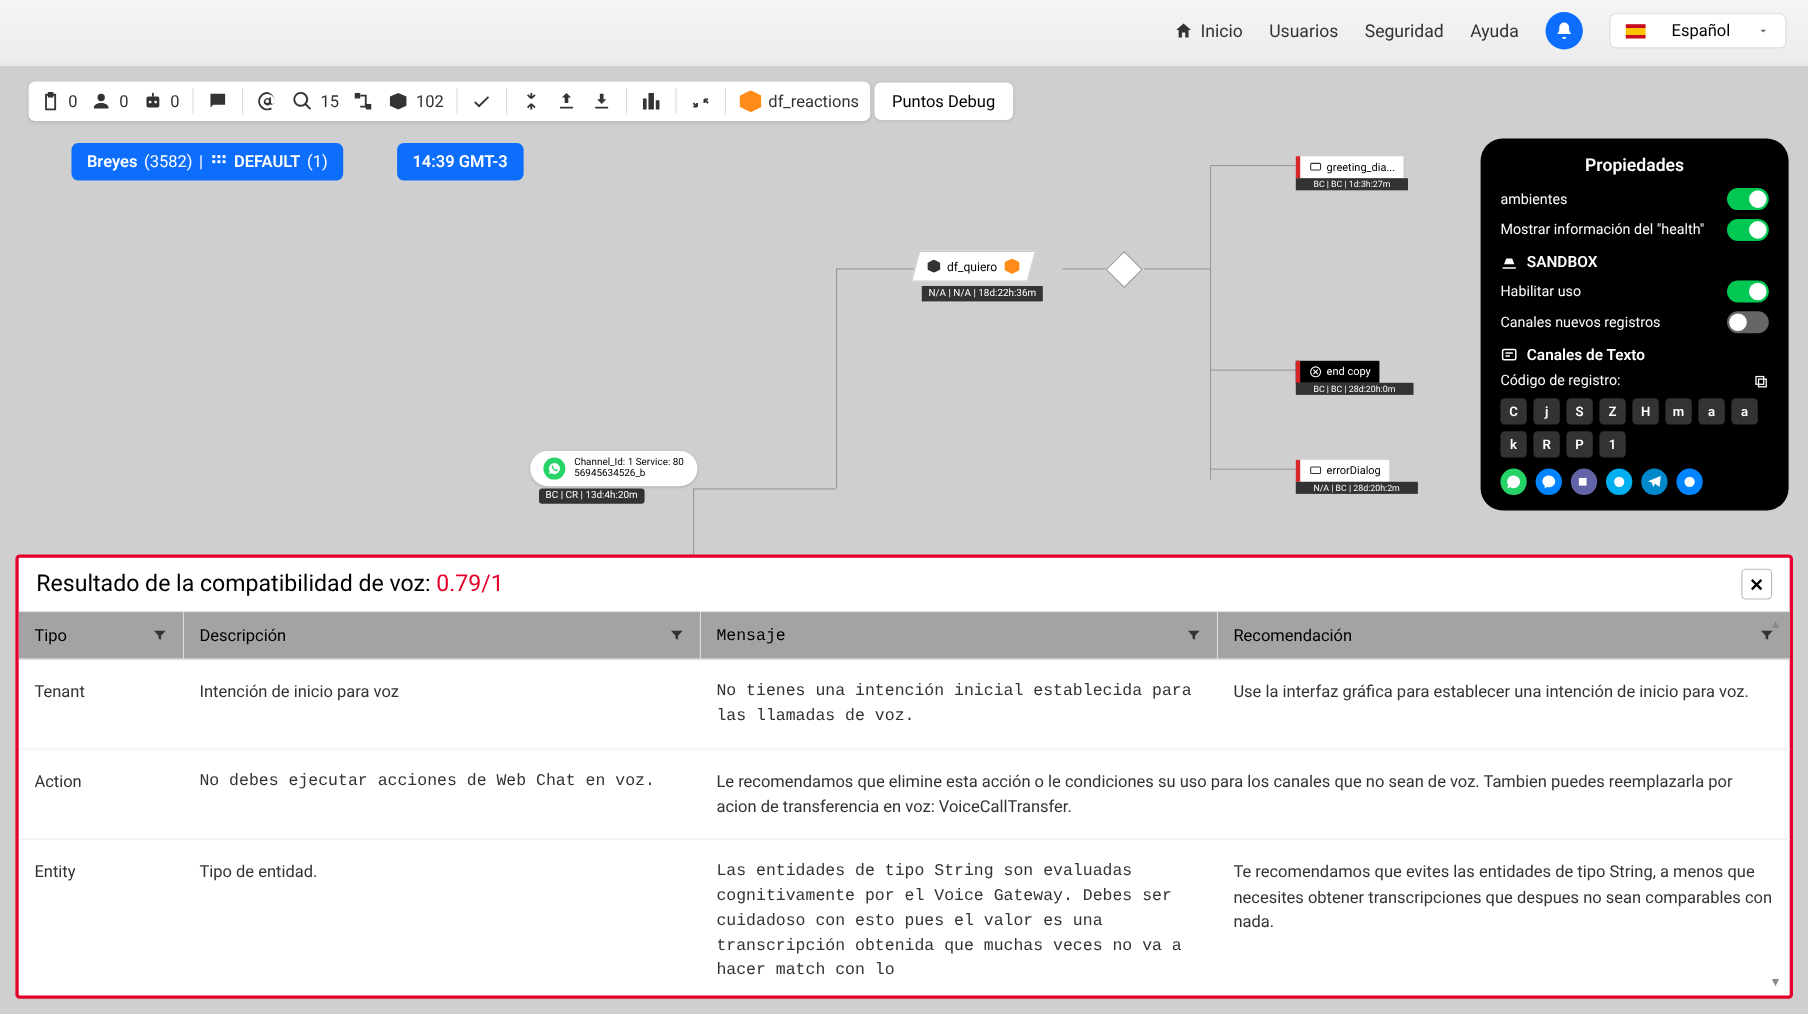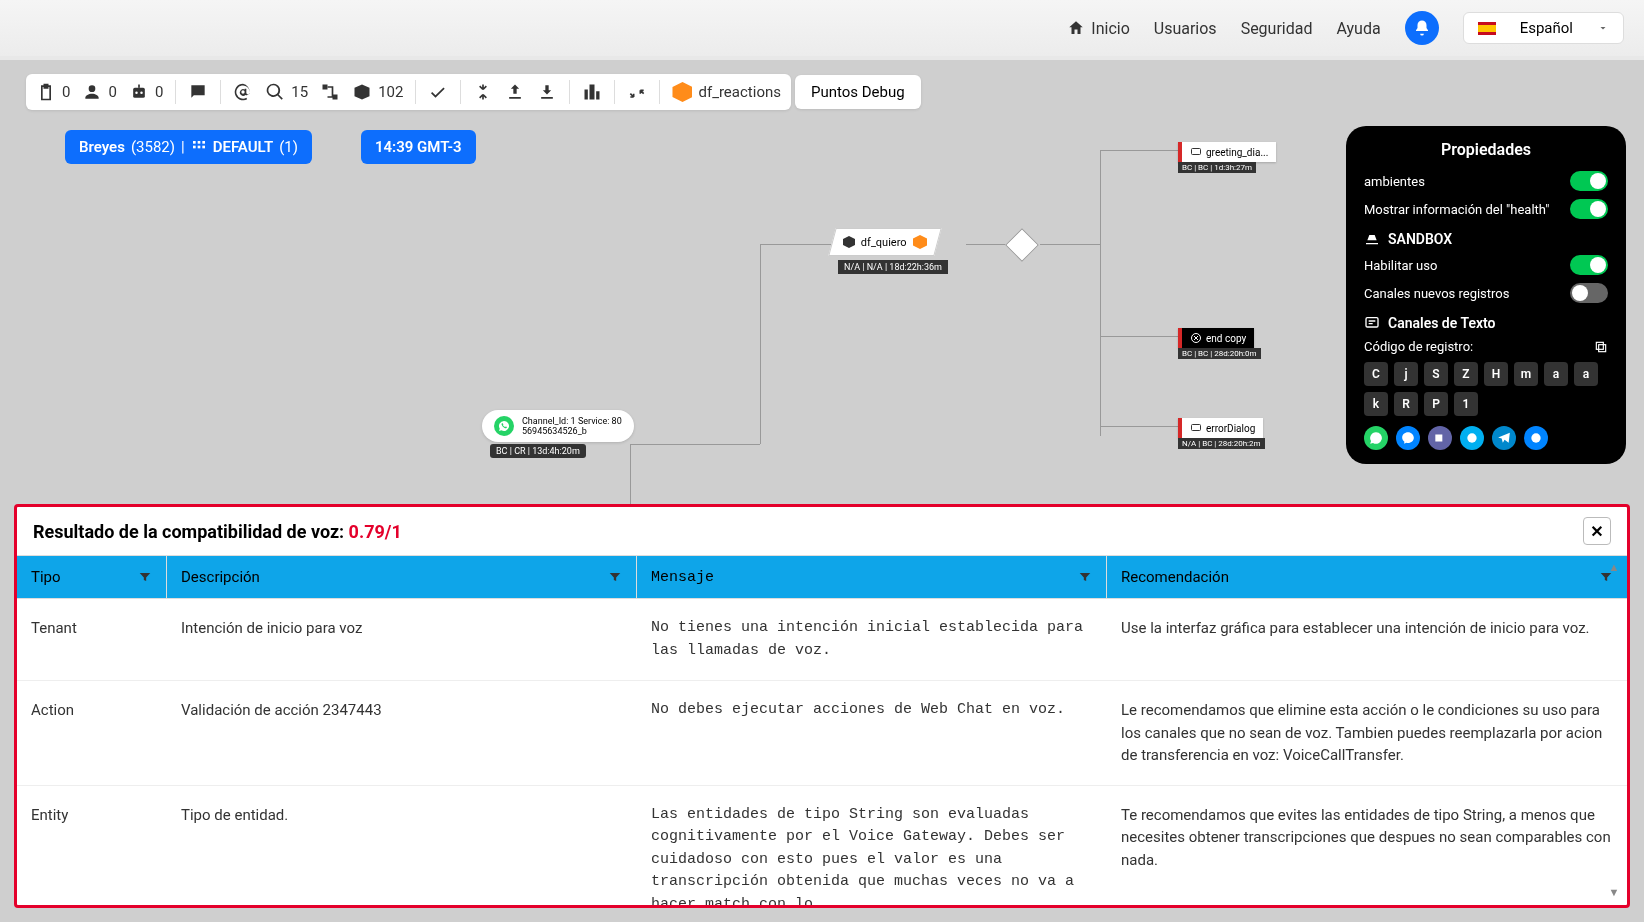--- a/index.html
+++ b/index.html
@@ -29,21 +29,21 @@
 .badge-light { font-weight: 400; }
 
 
 .canvas { position: absolute; top: 60px; left: 0; right: 0; bottom: 0; background: #cfcfcf; z-index: -1; }
 .node-main { position: absolute; top: 228px; left: 832px; background: #fff; border: 1px solid #ccc; padding: 6px 10px; font-size: 11px; display: flex; align-items: center; gap: 6px; transform: skewX(-15deg); }
 .node-main > * { transform: skewX(15deg); }
 .node-main-label { position: absolute; top: 260px; left: 838px; background: #333; color: #fff; font-size: 9px; padding: 2px 6px; }
 .diamond { position: absolute; top: 233px; left: 1010px; width: 24px; height: 24px; background: #fff; transform: rotate(45deg); border: 1px solid #999; }
 
 .flow-node { position: absolute; background: #fff; border-left: 4px solid #d62828; padding: 4px 8px; font-size: 10px; display: flex; align-items: center; gap: 4px; box-shadow: 0 1px 2px rgba(0,0,0,0.2); }
-.flow-node-meta { position: absolute; background: #333; color: #fff; font-size: 8px; padding: 1px 4px; }
+.flow-node-meta { position: absolute; background: #333; color: #fff; font-size: 8px; padding: 1px 16px; }
 
 .wa-node { position: absolute; top: 410px; left: 482px; background: #fff; border-radius: 18px; padding: 6px 12px; font-size: 9px; display: flex; align-items: center; gap: 8px; box-shadow: 0 1px 3px rgba(0,0,0,0.15); }
 .wa-icon { width: 20px; height: 20px; border-radius: 50%; background: #25d366; display: flex; align-items: center; justify-content: center; }
 .wa-meta { position: absolute; top: 444px; left: 490px; background: #333; color: #fff; font-size: 9px; padding: 2px 6px; border-radius: 3px; }
 
 
 .line { position: absolute; background: #999; }
 .hline { height: 1px; }
 .vline { width: 1px; }
 
@@ -60,25 +60,25 @@
 .toggle.off::after { left: 2px; }
 .props-section { display: flex; align-items: center; gap: 8px; font-weight: 600; margin: 12px 0 6px; }
 .code-row { display: flex; flex-wrap: wrap; gap: 6px; margin-top: 8px; }
 .code-chip { background: #333; border-radius: 4px; width: 24px; height: 24px; display: flex; align-items: center; justify-content: center; font-size: 12px; font-weight: 600; }
 .channels { display: flex; gap: 8px; margin-top: 10px; }
 .ch-icon { width: 24px; height: 24px; border-radius: 50%; display: flex; align-items: center; justify-content: center; }
 
 
 .result { position: absolute; left: 14px; right: 14px; bottom: 14px; top: 504px; background: #fff; border: 3px solid #e4002b; border-radius: 4px; display: flex; flex-direction: column; }
 .result-header { display: flex; justify-content: space-between; align-items: center; padding: 10px 16px; }
-.result-title { font-size: 18px; font-weight: 700; }
+.result-title { font-size: 21px; font-weight: 400; }
 .result-score { color: #e4002b; }
 .result-close { width: 28px; height: 28px; border: 1px solid #bbb; border-radius: 4px; display: flex; align-items: center; justify-content: center; cursor: pointer; font-size: 16px; font-weight: 700; }
 .result-table { flex: 1; overflow: auto; }
-.rt-head { display: flex; background: #0ea5e9; border-top: 1px solid #ddd; border-bottom: 1px solid #ddd; }
+.rt-head { display: flex; background: #a3a3a3; border-top: 1px solid #ddd; border-bottom: 1px solid #ddd; }
 .rt-col { padding: 12px 14px; font-size: 15px; display: flex; justify-content: space-between; align-items: center; border-right: 1px solid #ddd; }
 .rt-col:last-child { border-right: none; }
 .c1 { width: 150px; } .c2 { width: 470px; } .c3 { width: 470px; font-family: Liberation Mono, monospace; } .c4 { flex: 1; }
 .filter-icon { width: 14px; height: 14px; cursor: pointer; }
 .rt-body { }
 .rt-row { display: flex; border-bottom: 1px solid #eee; }
 .rt-cell { padding: 18px 14px; font-size: 15px; color: #333; line-height: 1.5; }
 .scroll-arrows { position: absolute; right: 4px; top: 54px; bottom: 6px; width: 18px; display: flex; flex-direction: column; justify-content: space-between; align-items: center; }
 .scroll-arrows span { font-size: 11px; color: #888; cursor: pointer; }
 
@@ -408,21 +408,20 @@
     </div>
     <div class="rt-body" id="rt-body">
         <div class="rt-row">
           <div class="rt-cell c1">Tenant</div>
           <div class="rt-cell c2">Intención de inicio para voz</div>
           <div class="rt-cell c3">No tienes una intención inicial establecida para las llamadas de voz.</div>
           <div class="rt-cell c4">Use la interfaz gráfica para establecer una intención de inicio para voz.</div>
         </div>
         <div class="rt-row">
           <div class="rt-cell c1">Action</div>
-          <div class="rt-cell c2">Validación de acción 2347443</div>
           <div class="rt-cell c3">No debes ejecutar acciones de Web Chat en voz.</div>
           <div class="rt-cell c4">Le recomendamos que elimine esta acción o le condiciones su uso para los canales que no sean de voz. Tambien puedes reemplazarla por acion de transferencia en voz: VoiceCallTransfer.</div>
         </div>
         <div class="rt-row">
           <div class="rt-cell c1">Entity</div>
           <div class="rt-cell c2">Tipo de entidad.</div>
           <div class="rt-cell c3">Las entidades de tipo String son evaluadas cognitivamente por el Voice Gateway. Debes ser cuidadoso con esto pues el valor es una transcripción obtenida que muchas veces no va a hacer match con lo</div>
           <div class="rt-cell c4">Te recomendamos que evites las entidades de tipo String, a menos que necesites obtener transcripciones que despues no sean comparables con nada.</div>
         </div>
       </div>

